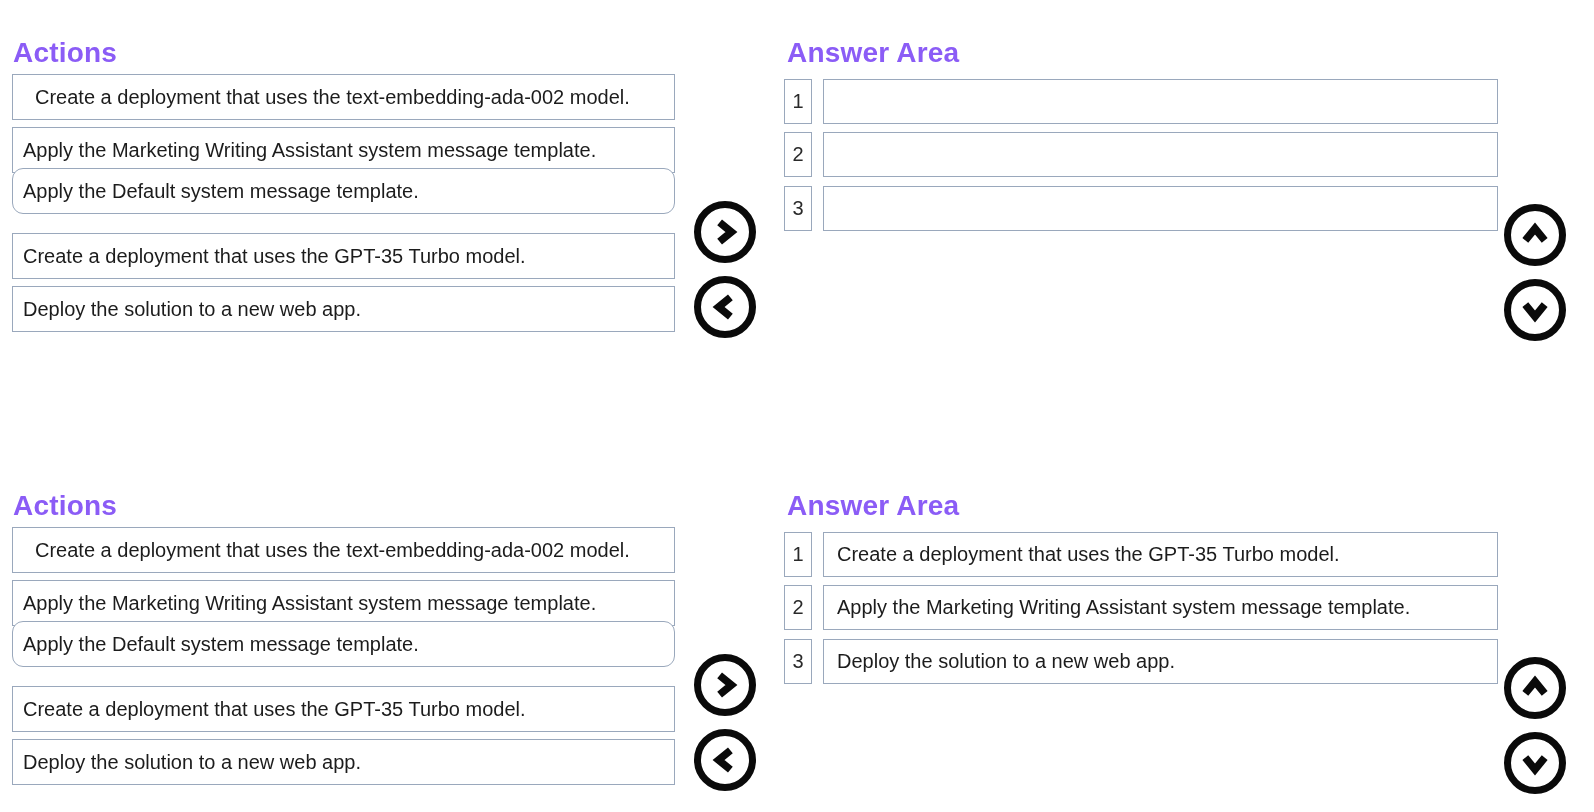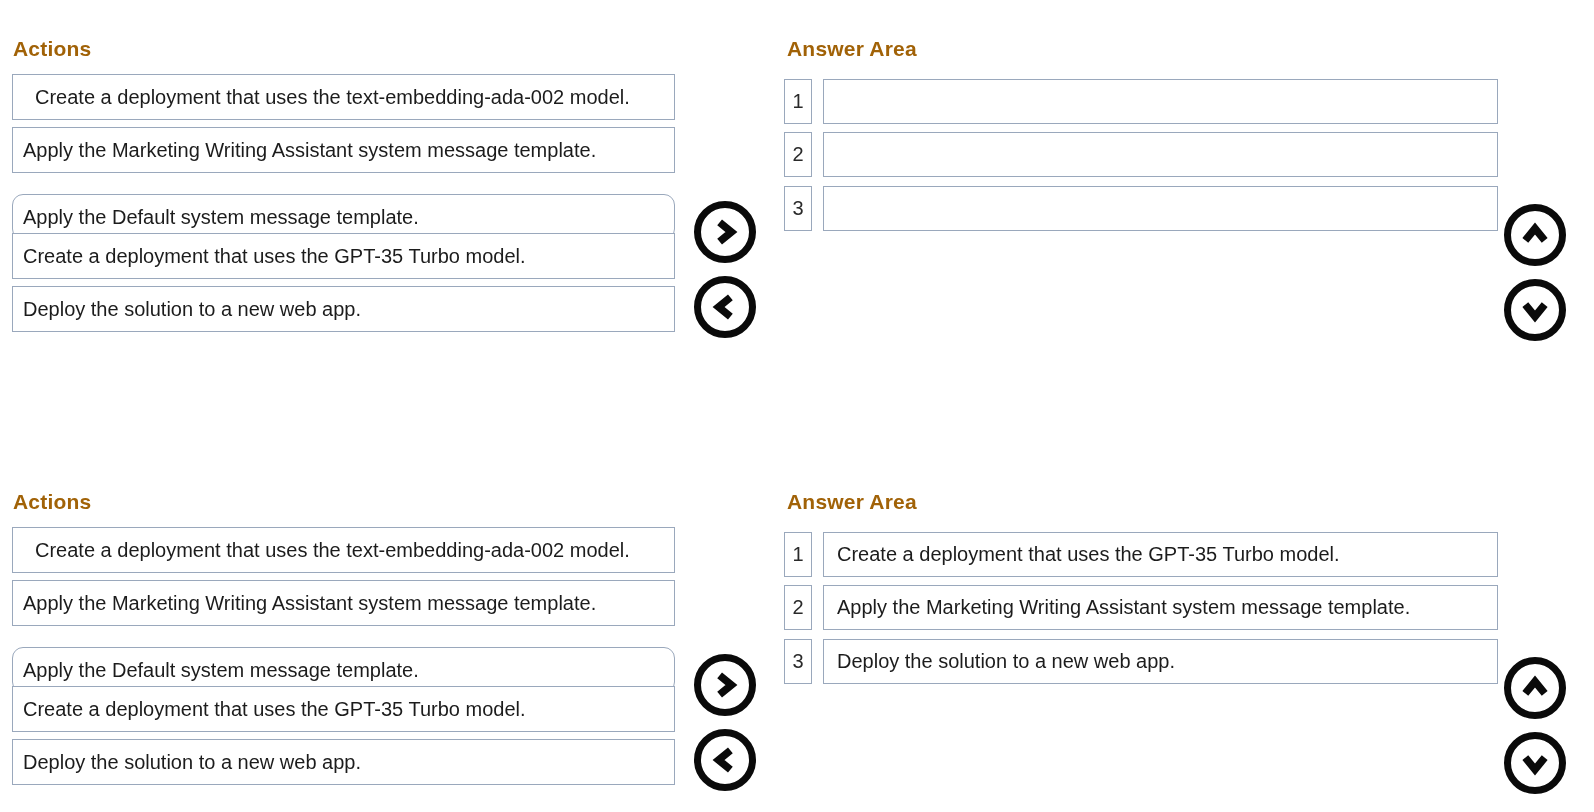--- a/index.html
+++ b/index.html
@@ -20,22 +20,22 @@
     left: 0;
     width: 1594px;
     height: 459px;
   }
   .panel.p1 { top: 0; }
   .panel.p2 { top: 453px; }
 
   .heading {
     position: absolute;
     font-weight: bold;
-    font-size: 21px;
-    color: #a16207;
+    font-size: 28px;
+    color: #8b5cf6;
     letter-spacing: 0.2px;
   }
   .actions-heading { left: 13px;  top: 37px; }
   .answer-heading  { left: 787px; top: 37px; }
 
   .action {
     position: absolute;
     left: 12px;
     width: 663px;
     height: 46px;
@@ -46,21 +46,21 @@
     align-items: center;
     padding: 0 10px;
     font-size: 20px;
     color: var(--text, #1c1c1c);
     white-space: nowrap;
     overflow: hidden;
     cursor: grab;
   }
   .a1 { top: 74px; padding-left: 22px; }
   .a2 { top: 127px; }
-  .a3 { top: 194px; border-radius: 11px; }
+  .a3 { top: 168px; border-radius: 11px; }
   .a4 { top: 233px; }
   .a5 { top: 286px; }
 
   .slot-num {
     position: absolute;
     left: 784px;
     width: 28px;
     height: 45px;
     box-sizing: border-box;
     border: 1.5px solid var(--box_border, #9aa8bc);

